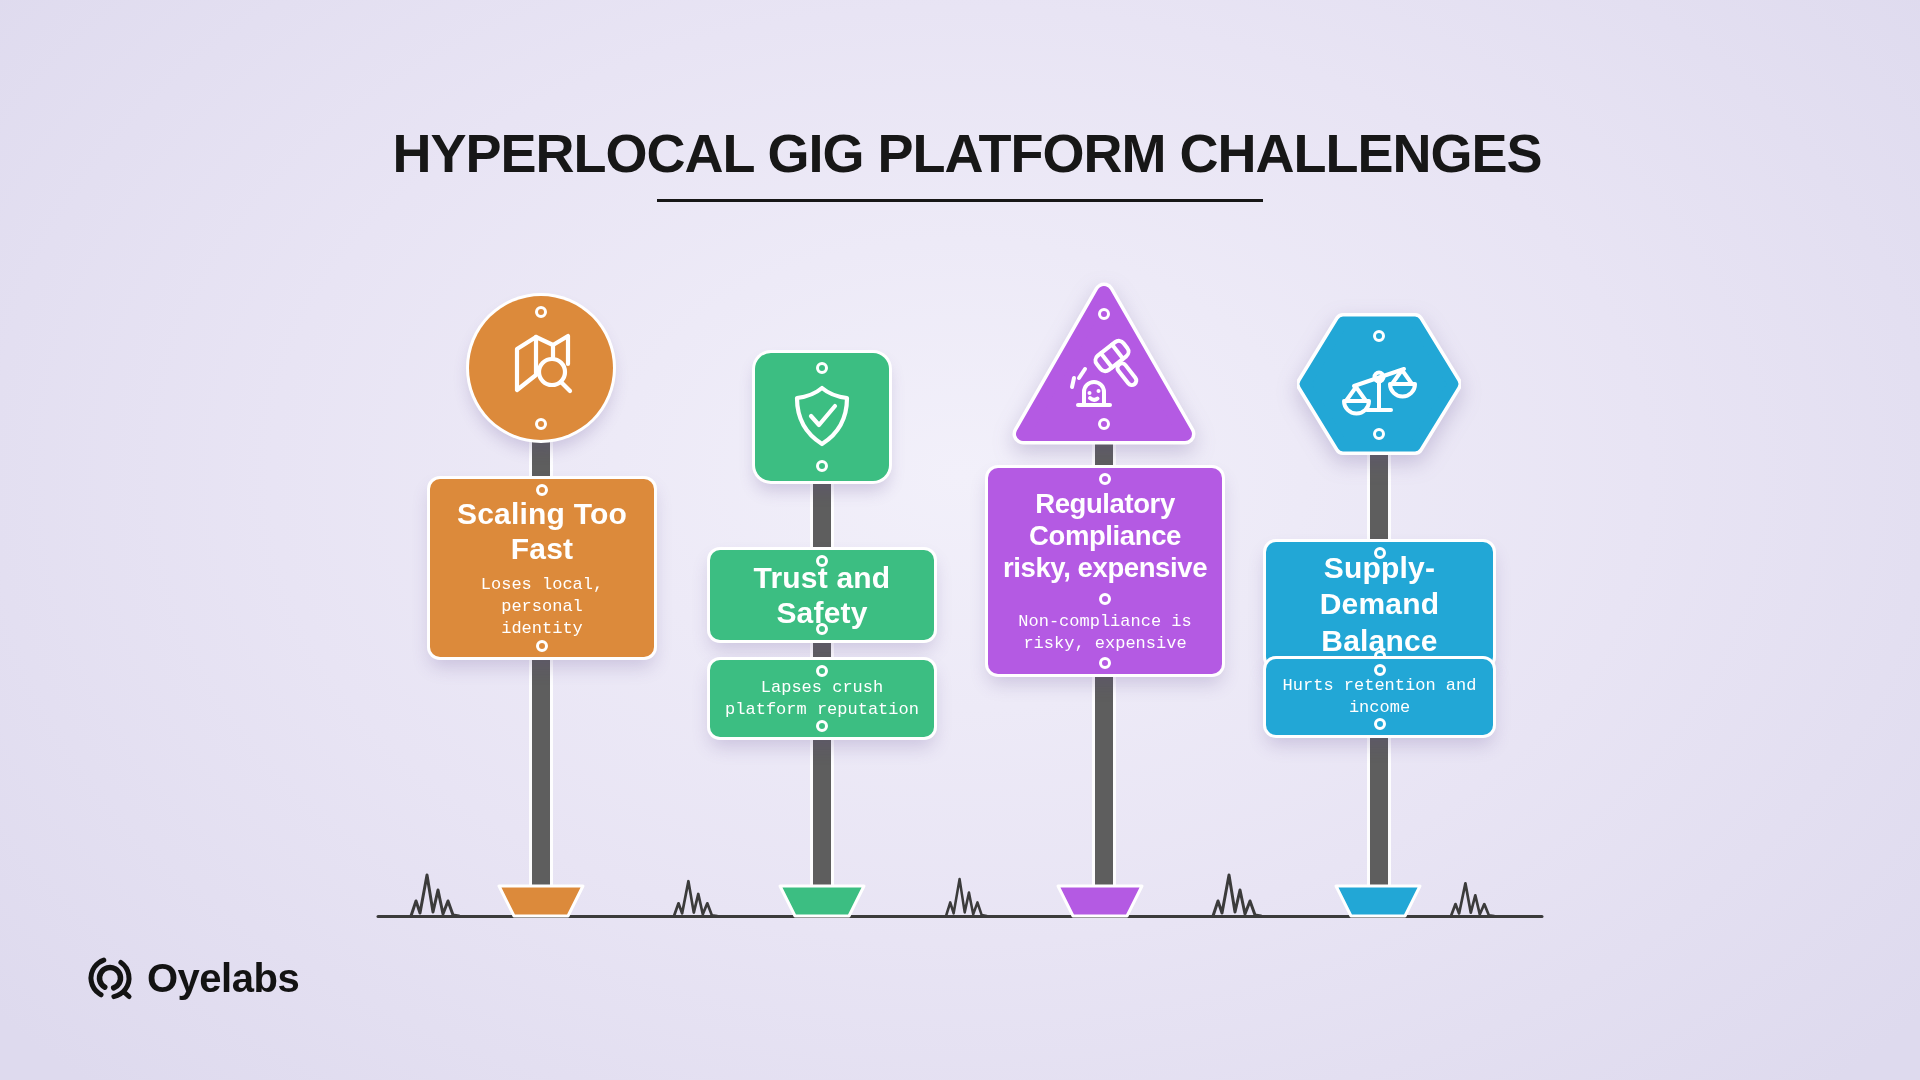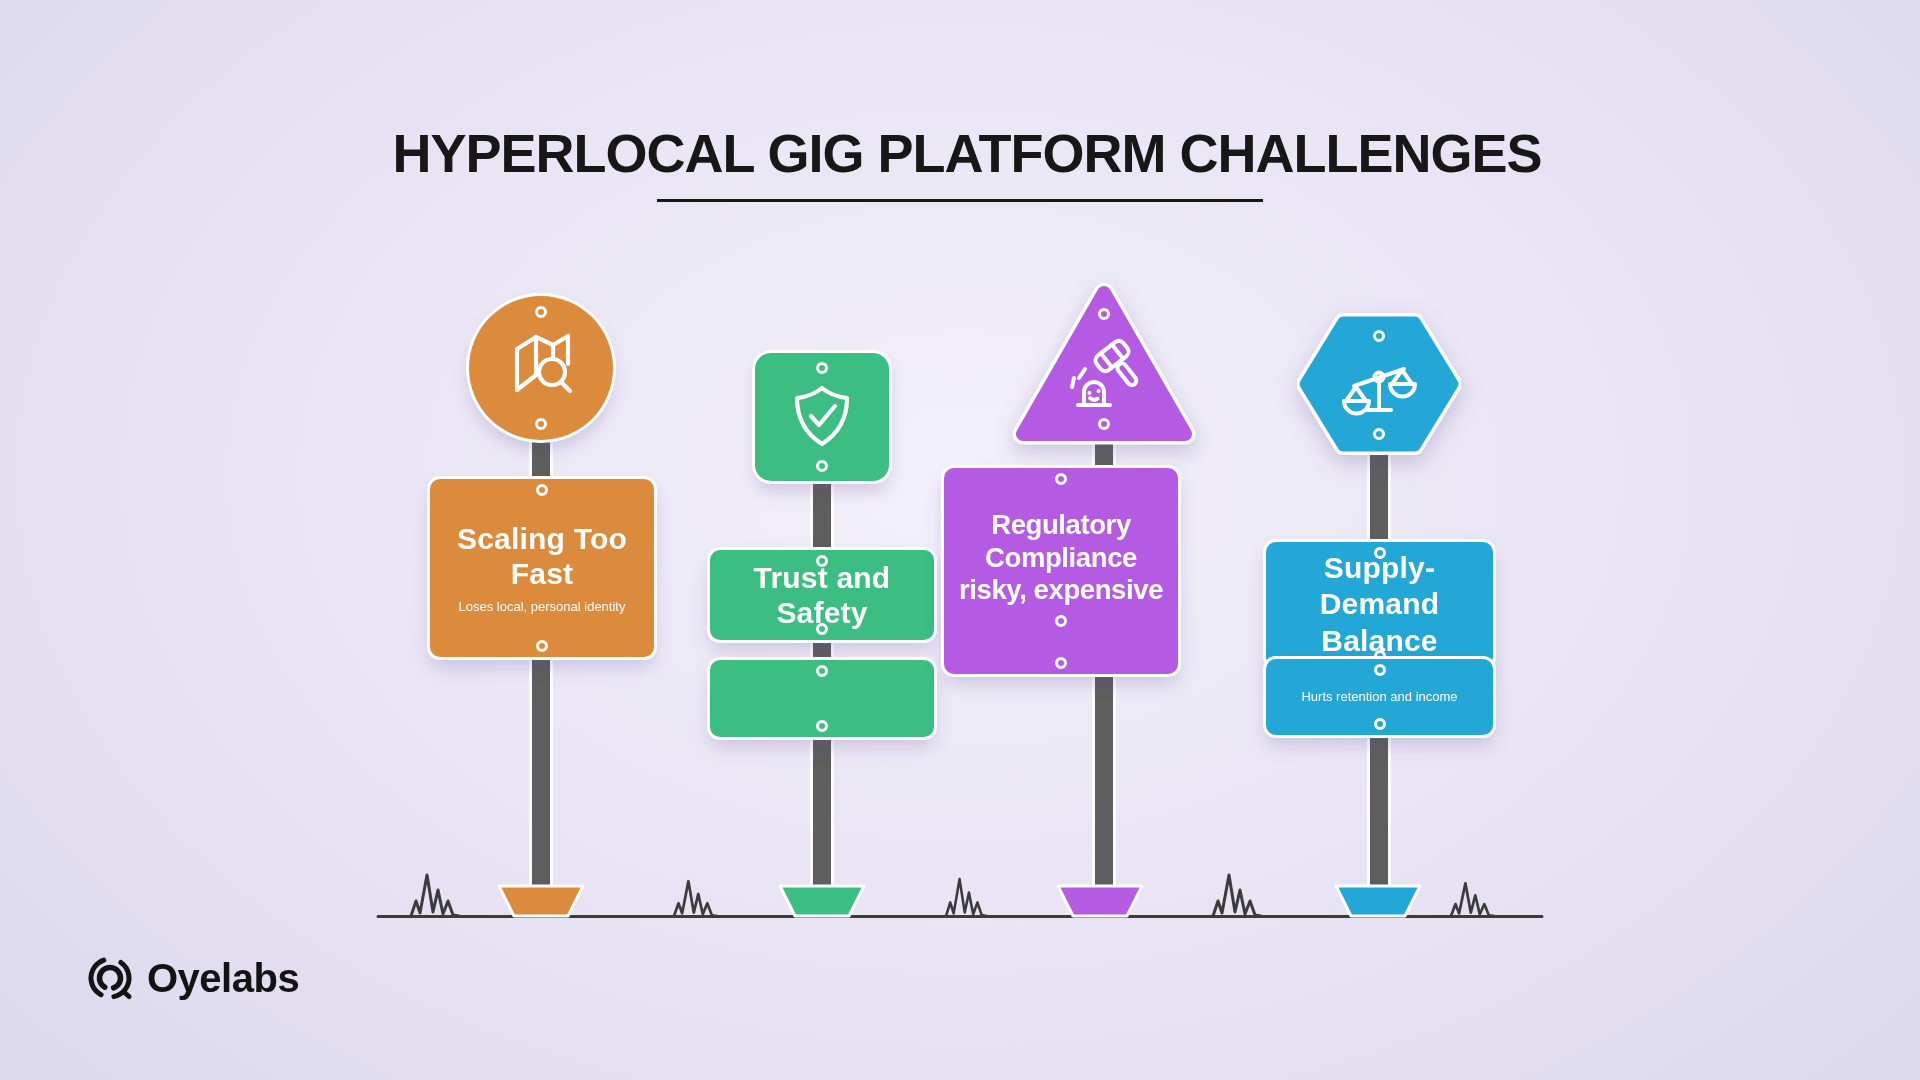--- a/index.html
+++ b/index.html
@@ -24,21 +24,21 @@
   }
   #ground-svg{position:absolute;left:0;top:0;z-index:2;}
   
   .sign{
     position:absolute;background:var(--c);border-radius:10px;color:#fff;
     box-shadow:0 0 0 3px #fff, 0 10px 18px rgba(90,70,140,.22);
     display:flex;flex-direction:column;align-items:center;justify-content:center;
     text-align:center;z-index:3;box-sizing:border-box;padding:8px 10px;
   }
   .sign .t{font-weight:bold;font-size:30px;line-height:1.17;letter-spacing:.2px;}
-  .sign .s{font-size:13px;line-height:1.28;font-weight:400;}
+  .sign .s{font-size:17px;line-height:1.28;font-weight:400;font-family:Liberation Mono, monospace;}
   .screw{
     position:absolute;left:50%;transform:translateX(-50%);
     width:12px;height:12px;border:3.2px solid #fff;border-radius:50%;
     box-sizing:border-box;z-index:5;
   }
   .screw.top{top:5px;} .screw.bottom{bottom:5px;}
   .screw-abs{
     position:absolute;width:12px;height:12px;border:3.2px solid #fff;border-radius:50%;
     box-sizing:border-box;z-index:5;
   }
@@ -58,21 +58,21 @@
   svg.shape{position:absolute;z-index:3;color:var(--c);filter:drop-shadow(0 8px 10px rgba(90,70,140,.25));}
   svg.glyph{position:absolute;z-index:4;}
   
   .p0 .pole{left:532px;top:366px;height:524px;}
   .p0 .sign{left:430px;top:479px;width:224px;height:178px;}
   .p0 .s{max-width:172px;}
   .p1 .pole{left:813px;top:415px;height:475px;}
   .p1 .sign.main{left:710px;top:550px;width:224px;height:90px;justify-content:center;}
   .p1 .sign.sub{left:710px;top:660px;width:224px;height:77px;}
   .p2 .pole{left:1095px;top:360px;height:530px;}
-  .p2 .sign{left:944px;top:468px;width:234px;height:206px;}
+  .p2 .sign{left:988px;top:468px;width:234px;height:206px;}
   .p2 .t{font-size:27.5px;letter-spacing:-.4px;line-height:1.18;}
   .p3 .pole{left:1370px;top:384px;height:506px;}
   .p3 .sign.main{left:1266px;top:542px;width:227px;height:125px;}
   .p3 .sign.main .t{line-height:1.22;}
   .p3 .sign.sub{left:1266px;top:659px;width:227px;height:76px;}
   
   .logo{position:absolute;left:84px;top:952px;display:flex;align-items:center;gap:11px;z-index:6;}
   .logo-text{font-size:40px;font-weight:bold;letter-spacing:-.5px;color:#131313;}
 </style>
 </head>
@@ -134,20 +134,21 @@
     </svg>
     <div class="screw-abs" style="left:816px;top:362px"></div>
     <div class="screw-abs" style="left:816px;top:460px"></div>
     <div class="sign main" style="--c: #3CBE82;">
       <div class="screw top"></div>
       <div class="t">Trust and Safety</div>
       <div class="screw bottom"></div>
     </div>
     <div class="sign sub" style="--c: #3CBE82;">
       <div class="screw top"></div>
+      <div class="s">Lapses crush platform reputation</div>
       <div class="screw bottom"></div>
     </div>
   </div>
 
   <div class="p2" style="--c: #B45AE3;">
     <div class="pole"></div>
     <svg class="shape" style="left:1012px;top:282px" width="184" height="164" viewBox="0 0 184 164">
       <polygon points="92,11 11,152 173,152" fill="#fff" stroke="#fff" stroke-width="21" stroke-linejoin="round"></polygon>
       <polygon points="92,11 11,152 173,152" fill="currentColor" stroke="currentColor" stroke-width="14" stroke-linejoin="round"></polygon>
     </svg>
@@ -167,20 +168,21 @@
       </g>
       <circle cx="29.5" cy="63" r="2" fill="#fff"></circle>
       <circle cx="38.5" cy="61" r="2" fill="#fff"></circle>
     </svg>
     <div class="screw-abs" style="left:1098px;top:308px"></div>
     <div class="screw-abs" style="left:1098px;top:418px"></div>
     <div class="sign" style="--c: #B45AE3;">
       <div class="screw top"></div>
       <div class="t">Regulatory Compliance risky, expensive</div>
       <div class="screw-mid"></div>
+      <div class="s">Non-compliance is risky, expensive</div>
       <div class="screw bottom"></div>
     </div>
   </div>
 
   <div class="p3" style="--c: #22A7D6;">
     <div class="pole"></div>
     <svg class="shape" style="left:1297px;top:310px" width="164" height="148" viewBox="0 0 164 148">
       <polygon points="8,74 46,12 118,12 156,74 118,136 46,136" fill="#fff" stroke="#fff" stroke-width="18" stroke-linejoin="round"></polygon>
       <polygon points="8,74 46,12 118,12 156,74 118,136 46,136" fill="currentColor" stroke="currentColor" stroke-width="11" stroke-linejoin="round"></polygon>
     </svg>

